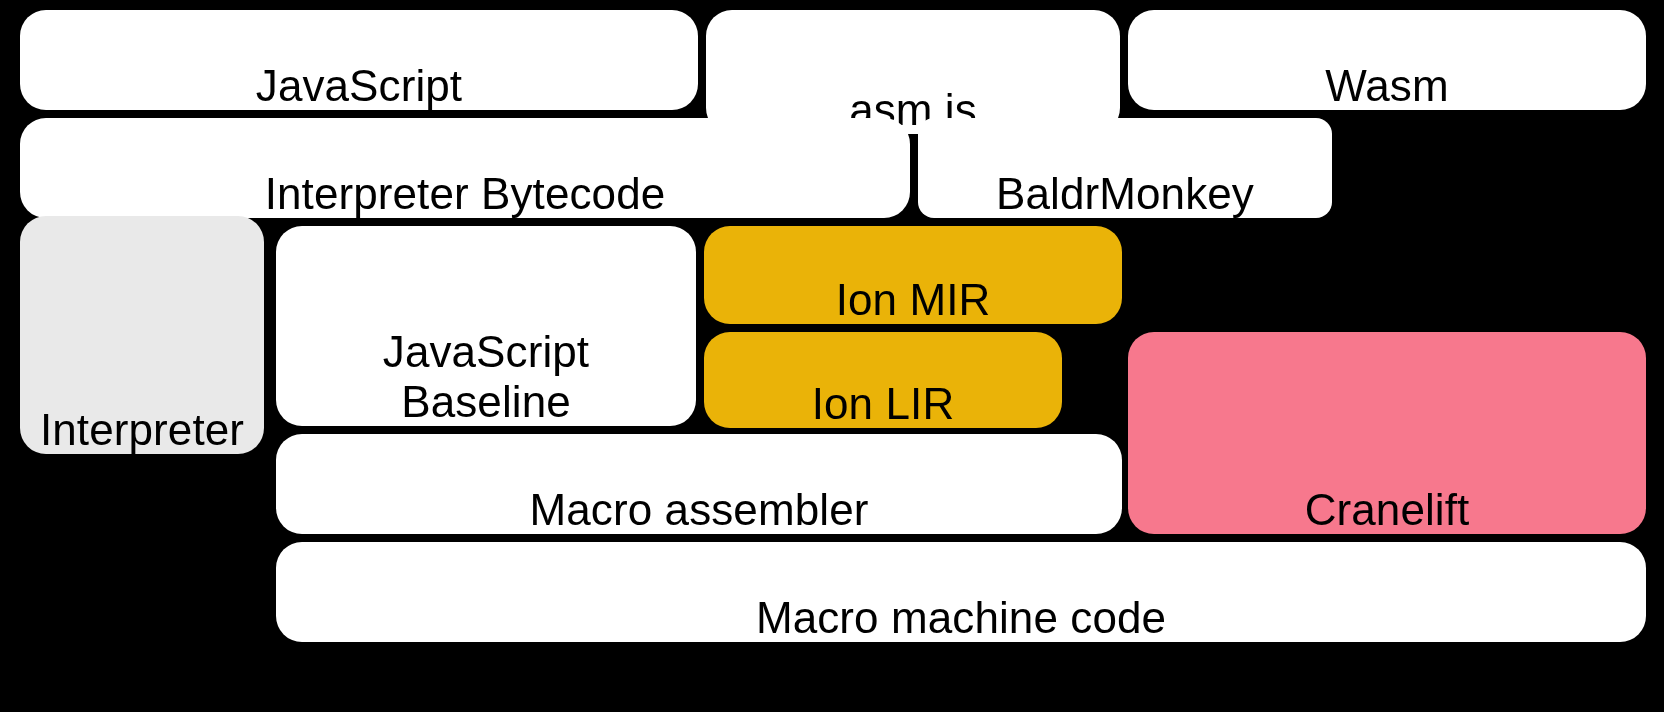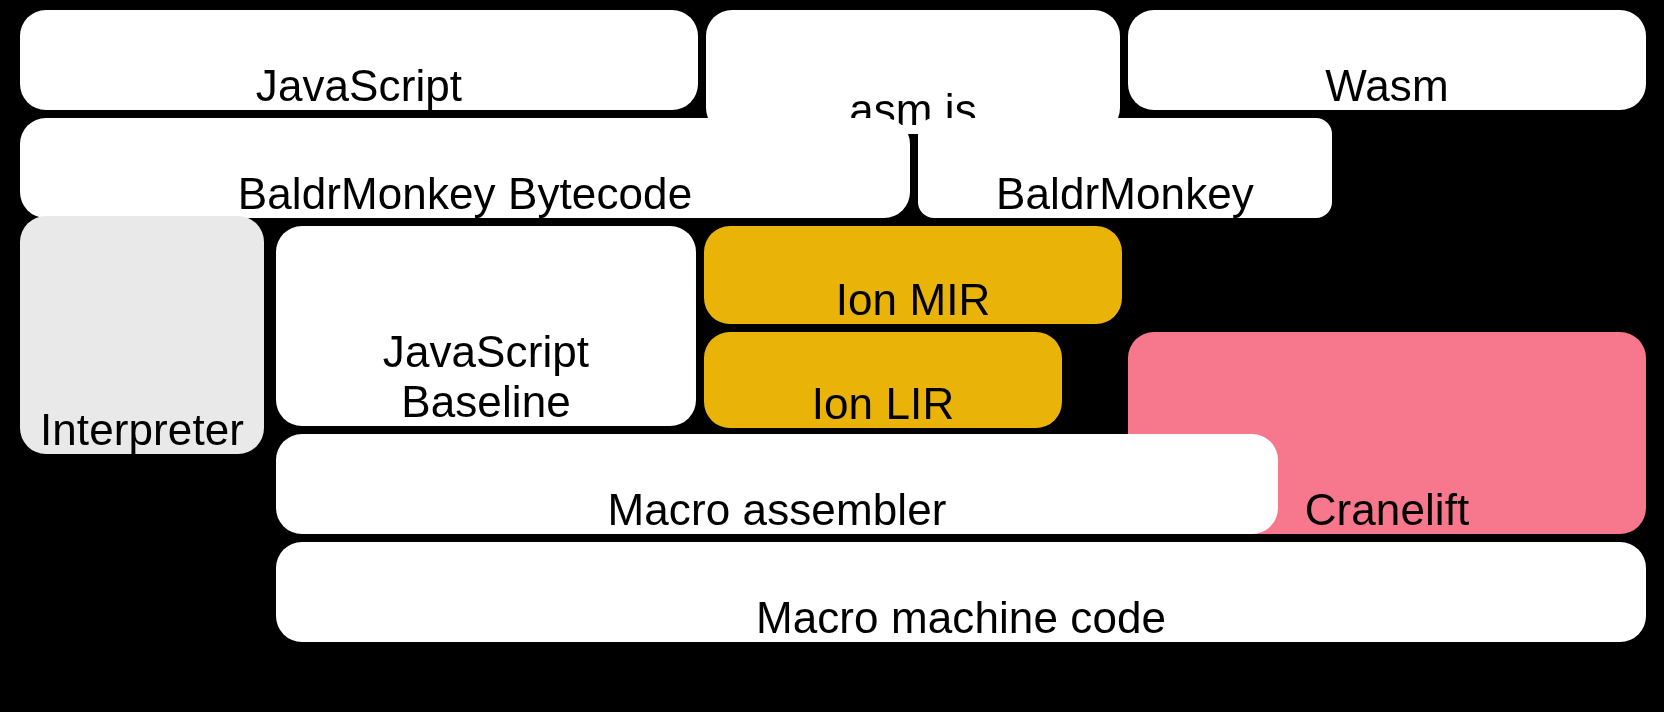--- a/index.html
+++ b/index.html
@@ -51,21 +51,21 @@
   #n-baldrmonkey     { left: 918px;  top: 118px; width: 414px; height: 100px; font-size: 44px; border-radius: 16px; }
 
   
   #n-interpreter     { left: 20px;   top: 216px; width: 244px; height: 238px; font-size: 44px; }
   #n-js-baseline     { left: 276px;  top: 226px; width: 420px; height: 200px; font-size: 44px; }
   #n-ion-mir         { left: 704px;  top: 226px; width: 418px; height: 98px;  font-size: 44px; }
   #n-ion-lir         { left: 704px;  top: 332px; width: 358px; height: 96px;  font-size: 44px; }
   #n-cranelift       { left: 1128px; top: 332px; width: 518px; height: 202px; font-size: 44px; }
 
   
-  #n-macro-assembler { left: 276px;  top: 434px; width: 1002px; height: 100px; font-size: 44px; }
+  #n-macro-assembler { left: 276px;  top: 434px; width: 846px; height: 100px; font-size: 44px; }
 
   
   #n-native-code     { left: 276px;  top: 542px; width: 1370px; height: 100px; font-size: 44px; }
 </style>
 </head>
 <body>
 
 <div id="canvas">
 
   <div class="node fill-white" id="n-javascript">
@@ -74,21 +74,21 @@
 
   <div class="node fill-white" id="n-asmjs">
     <span class="label">asm.js</span>
   </div>
 
   <div class="node fill-white" id="n-wasm">
     <span class="label">Wasm</span>
   </div>
 
   <div class="node fill-white" id="n-js-bytecode">
-    <span class="label">BaldrMonkey Bytecode</span>
+    <span class="label">Interpreter Bytecode</span>
   </div>
 
   <div class="node fill-white" id="n-baldrmonkey">
     <span class="label">BaldrMonkey</span>
   </div>
 
   <div class="node fill-gray" id="n-interpreter">
     <span class="label">Interpreter</span>
   </div>
 

